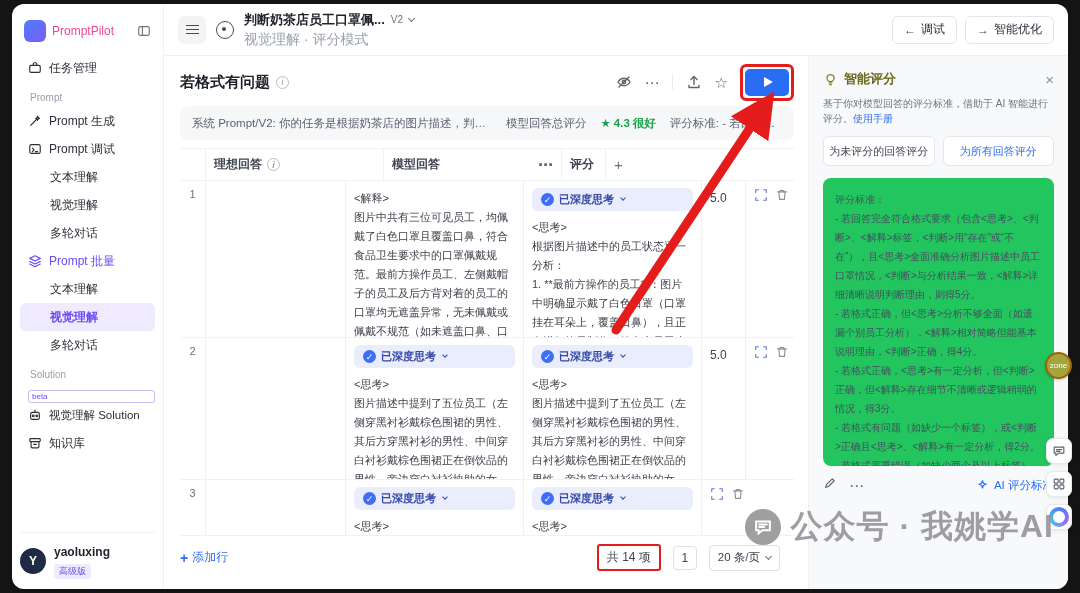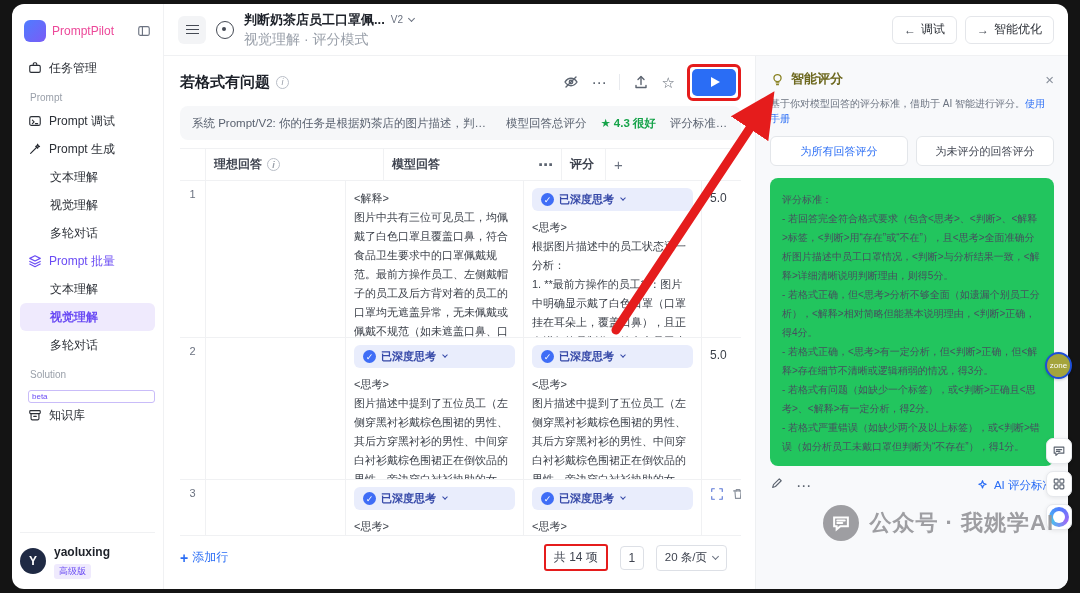--- a/index.html
+++ b/index.html
@@ -85,21 +85,21 @@
   .exp svg{stroke:#5d79d6}
   .del svg{stroke:#8a919c}
   
   .tfoot{height:40px;display:flex;align-items:center;gap:12px;border-top:1px solid #f0f1f3;flex-shrink:0;padding-top:4px}
   .add-row{display:flex;align-items:center;gap:4px;color:#2a6df5;font-size:12px;cursor:pointer}
   .add-plus{font-size:14px;font-weight:700}
   .red-box-total{margin-left:auto;border:2.5px solid #e51c1c;border-radius:3px;padding:3px 8px;font-size:12px;color:#3f4450;white-space:nowrap}
   .page-btn{width:24px;height:24px;border:1px solid #dde0e6;border-radius:4px;background:#fff;font-size:12px;color:#3f4450;display:flex;align-items:center;justify-content:center;cursor:pointer}
   .page-size{height:26px;border:1px solid #dde0e6;border-radius:4px;background:#fff;font-size:11.5px;color:#3f4450;display:flex;align-items:center;gap:6px;padding:0 8px;margin-right:14px;cursor:pointer}
   
-  .panel{width:313px;flex-shrink:0;background:#f8f9fb;border-left:1px solid #eef0f2;padding:14px 14px 12px;display:flex;flex-direction:column;position:relative}
+  .panel{width:260px;flex-shrink:0;background:#f8f9fb;border-left:1px solid #eef0f2;padding:14px 14px 12px;display:flex;flex-direction:column;position:relative}
   .panel-head{display:flex;align-items:center;gap:6px}
   .bulb{width:15px;height:15px}
   .bulb svg{width:15px;height:15px;stroke:#8a8324;fill:none;stroke-width:1.4;stroke-linecap:round}
   .panel-title{font-size:13px;font-weight:700;color:#6d681f}
   .close-x{margin-left:auto;font-size:15px;color:#8a919c;cursor:pointer;line-height:1}
   .panel-desc{margin-top:8px;font-size:10px;color:#6b7380;line-height:1.5}
   .link{color:#2a6df5;cursor:pointer}
   .panel-btns{display:flex;gap:8px;margin-top:10px}
   .p-btn{flex:1;height:30px;background:#fff;border:1px solid #e3e6ea;border-radius:6px;font-size:11px;display:flex;align-items:center;justify-content:center;cursor:pointer;color:#3f4450;white-space:nowrap;padding:0 4px}
   .p-btn.blue{color:#2a6df5}
@@ -107,27 +107,27 @@
   .crit-text{font-size:10px;line-height:1.6;color:#464f5e;white-space:pre-wrap}
   .panel-foot{margin-top:10px;display:flex;align-items:center;gap:12px}
   .pf-ic svg{width:14px;height:14px;stroke:#5c6470;fill:none;stroke-width:1.3;stroke-linecap:round;stroke-linejoin:round}
   .ai-crit{margin-left:auto;display:flex;align-items:center;gap:5px;color:#2a6df5;font-size:11.5px;cursor:pointer}
   .ai-crit svg{width:13px;height:13px;stroke:#2a6df5;fill:none;stroke-width:1.4;stroke-linecap:round;stroke-linejoin:round}
   
   .arrow-svg{position:absolute;left:580px;top:88px;width:230px;height:260px;pointer-events:none;z-index:40}
   .watermark{position:absolute;right:26px;top:505px;display:flex;align-items:center;gap:10px;z-index:50;opacity:.92}
   .wm-circle{width:36px;height:36px;border-radius:50%;background:#97979b;display:flex;align-items:center;justify-content:center}
   .wm-circle svg{width:20px;height:20px;stroke:#fff;fill:none;stroke-width:1.6;stroke-linecap:round}
-  .wm-text{font-size:22px;font-weight:700;color:#97979b;letter-spacing:1px;white-space:nowrap}
+  .wm-text{font-size:32px;font-weight:700;color:#97979b;letter-spacing:1px;white-space:nowrap}
   .edge-btns{position:absolute;right:8px;top:438px;display:flex;flex-direction:column;gap:7px;z-index:45}
   .edge-btn{width:26px;height:26px;background:#fff;border:1px solid #e6e8ec;border-radius:7px;box-shadow:0 1px 4px rgba(0,0,0,.08);display:flex;align-items:center;justify-content:center;cursor:pointer}
   .edge-btn svg{width:14px;height:14px;stroke:#5c6470;fill:none;stroke-width:1.3;stroke-linecap:round;stroke-linejoin:round}
   .ring{width:20px;height:20px;border-radius:50%;background:conic-gradient(#4f7cff,#9a6cf6,#49c0f0,#4f7cff);position:relative}
   .ring::after{content:"";position:absolute;inset:4px;background:#fff;border-radius:50%}
-  .zone-badge{position:absolute;right:8px;top:352px;width:27px;height:27px;border-radius:50%;background:#a4a43c;border:2px solid #1d4ed8;color:#fff;font-size:8px;display:flex;align-items:center;justify-content:center;z-index:46;box-shadow:0 1px 3px rgba(0,0,0,.2)}
+  .zone-badge{position:absolute;right:8px;top:352px;width:27px;height:27px;border-radius:50%;background:#a4a43c;border:2px solid #a16207;color:#fff;font-size:8px;display:flex;align-items:center;justify-content:center;z-index:46;box-shadow:0 1px 3px rgba(0,0,0,.2)}
 </style>
 </head>
 <body>
 
 <div class="window">
 
   <aside class="sidebar">
     <div class="logo-row">
       <span class="logo-mark"></span>
       <span class="logo-text">PromptPilot</span>
@@ -147,36 +147,36 @@
           </svg>
         </span>
       <span>任务管理</span>
     </div>
 
     <div class="section-label">Prompt</div>
 
     <div class="nav-item">
       <span class="icon14">
           <svg viewBox="0 0 16 16">
+            <path d="M3 13 10 6"></path>
+            <path d="M11 2.5l.6 1.6L13.2 5l-1.6.6-.6 1.6-.6-1.6L8.8 5l1.6-.9z"></path>
+          </svg>
+        </span>
+      <span>Prompt 生成</span>
+    </div>
+
+    <div class="nav-item">
+      <span class="icon14">
+          <svg viewBox="0 0 16 16">
             <rect x="2" y="3" width="12" height="10" rx="2"></rect>
             <path d="M5 7l2 2-2 2"></path>
             <path d="M8.5 11H11"></path>
           </svg>
         </span>
       <span>Prompt 调试</span>
-    </div>
-
-    <div class="nav-item">
-      <span class="icon14">
-          <svg viewBox="0 0 16 16">
-            <path d="M3 13 10 6"></path>
-            <path d="M11 2.5l.6 1.6L13.2 5l-1.6.6-.6 1.6-.6-1.6L8.8 5l1.6-.9z"></path>
-          </svg>
-        </span>
-      <span>Prompt 生成</span>
     </div>
     <div class="nav-item nav-sub">
         <span>文本理解</span>
       </div>
     <div class="nav-item nav-sub">
         <span>视觉理解</span>
       </div>
     <div class="nav-item nav-sub">
         <span>多轮对话</span>
       </div>
@@ -196,20 +196,31 @@
       </div>
     <div class="nav-item nav-sub active">
         <span>视觉理解</span>
       </div>
     <div class="nav-item nav-sub">
         <span>多轮对话</span>
       </div>
 
     <div class="section-label">Solution</div>
     <span class="beta-tag">beta</span>
+    <div class="nav-item">
+      <span class="icon14">
+          <svg viewBox="0 0 16 16">
+            <rect x="3" y="5" width="10" height="8" rx="2"></rect>
+            <circle cx="6" cy="9" r="1"></circle>
+            <circle cx="10" cy="9" r="1"></circle>
+            <path d="M8 2.5V5"></path>
+          </svg>
+        </span>
+      <span style="font-size:11.5px">视觉理解 Solution</span>
+    </div>
     <div class="nav-item">
       <span class="icon14">
           <svg viewBox="0 0 16 16">
             <rect x="2" y="3" width="12" height="3.5" rx="1"></rect>
             <path d="M3.5 6.5V12a1.5 1.5 0 0 0 1.5 1.5h6A1.5 1.5 0 0 0 12.5 12V6.5"></path>
             <path d="M6.5 9.5h3"></path>
           </svg>
         </span>
       <span>知识库</span>
     </div>
@@ -470,25 +481,25 @@
                 <path d="M6.5 11.5h3"></path>
                 <path d="M7 13.5h2"></path>
               </svg></span>
           <span class="panel-title">智能评分</span>
           <span class="close-x">×</span>
         </div>
         <p class="panel-desc">
           <span>基于你对模型回答的评分标准，借助于 AI 智能进行评分。</span><span class="link">使用手册</span>
         </p>
         <div class="panel-btns">
+          <button class="p-btn">
+              <span>为未评分的回答评分</span>
+            </button>
           <button class="p-btn blue">
               <span>为所有回答评分</span>
-            </button>
-          <button class="p-btn">
-              <span>为未评分的回答评分</span>
             </button>
         </div>
         <div class="crit-card">
           <span class="crit-text">评分标准：
 - 若回答完全符合格式要求（包含&lt;思考&gt;、&lt;判断&gt;、&lt;解释&gt;标签，&lt;判断&gt;用“存在”或“不在”），且&lt;思考&gt;全面准确分析图片描述中员工口罩情况，&lt;判断&gt;与分析结果一致，&lt;解释&gt;详细清晰说明判断理由，则得5分。
 - 若格式正确，但&lt;思考&gt;分析不够全面（如遗漏个别员工分析），&lt;解释&gt;相对简略但能基本说明理由，&lt;判断&gt;正确，得4分。
 - 若格式正确，&lt;思考&gt;有一定分析，但&lt;判断&gt;正确，但&lt;解释&gt;存在细节不清晰或逻辑稍弱的情况，得3分。
 - 若格式有问题（如缺少一个标签），或&lt;判断&gt;正确且&lt;思考&gt;、&lt;解释&gt;有一定分析，得2分。
 - 若格式严重错误（如缺少两个及以上标签），或&lt;判断&gt;错误（如分析员工未戴口罩但判断为“不存在”），得1分。</span>
         </div>

